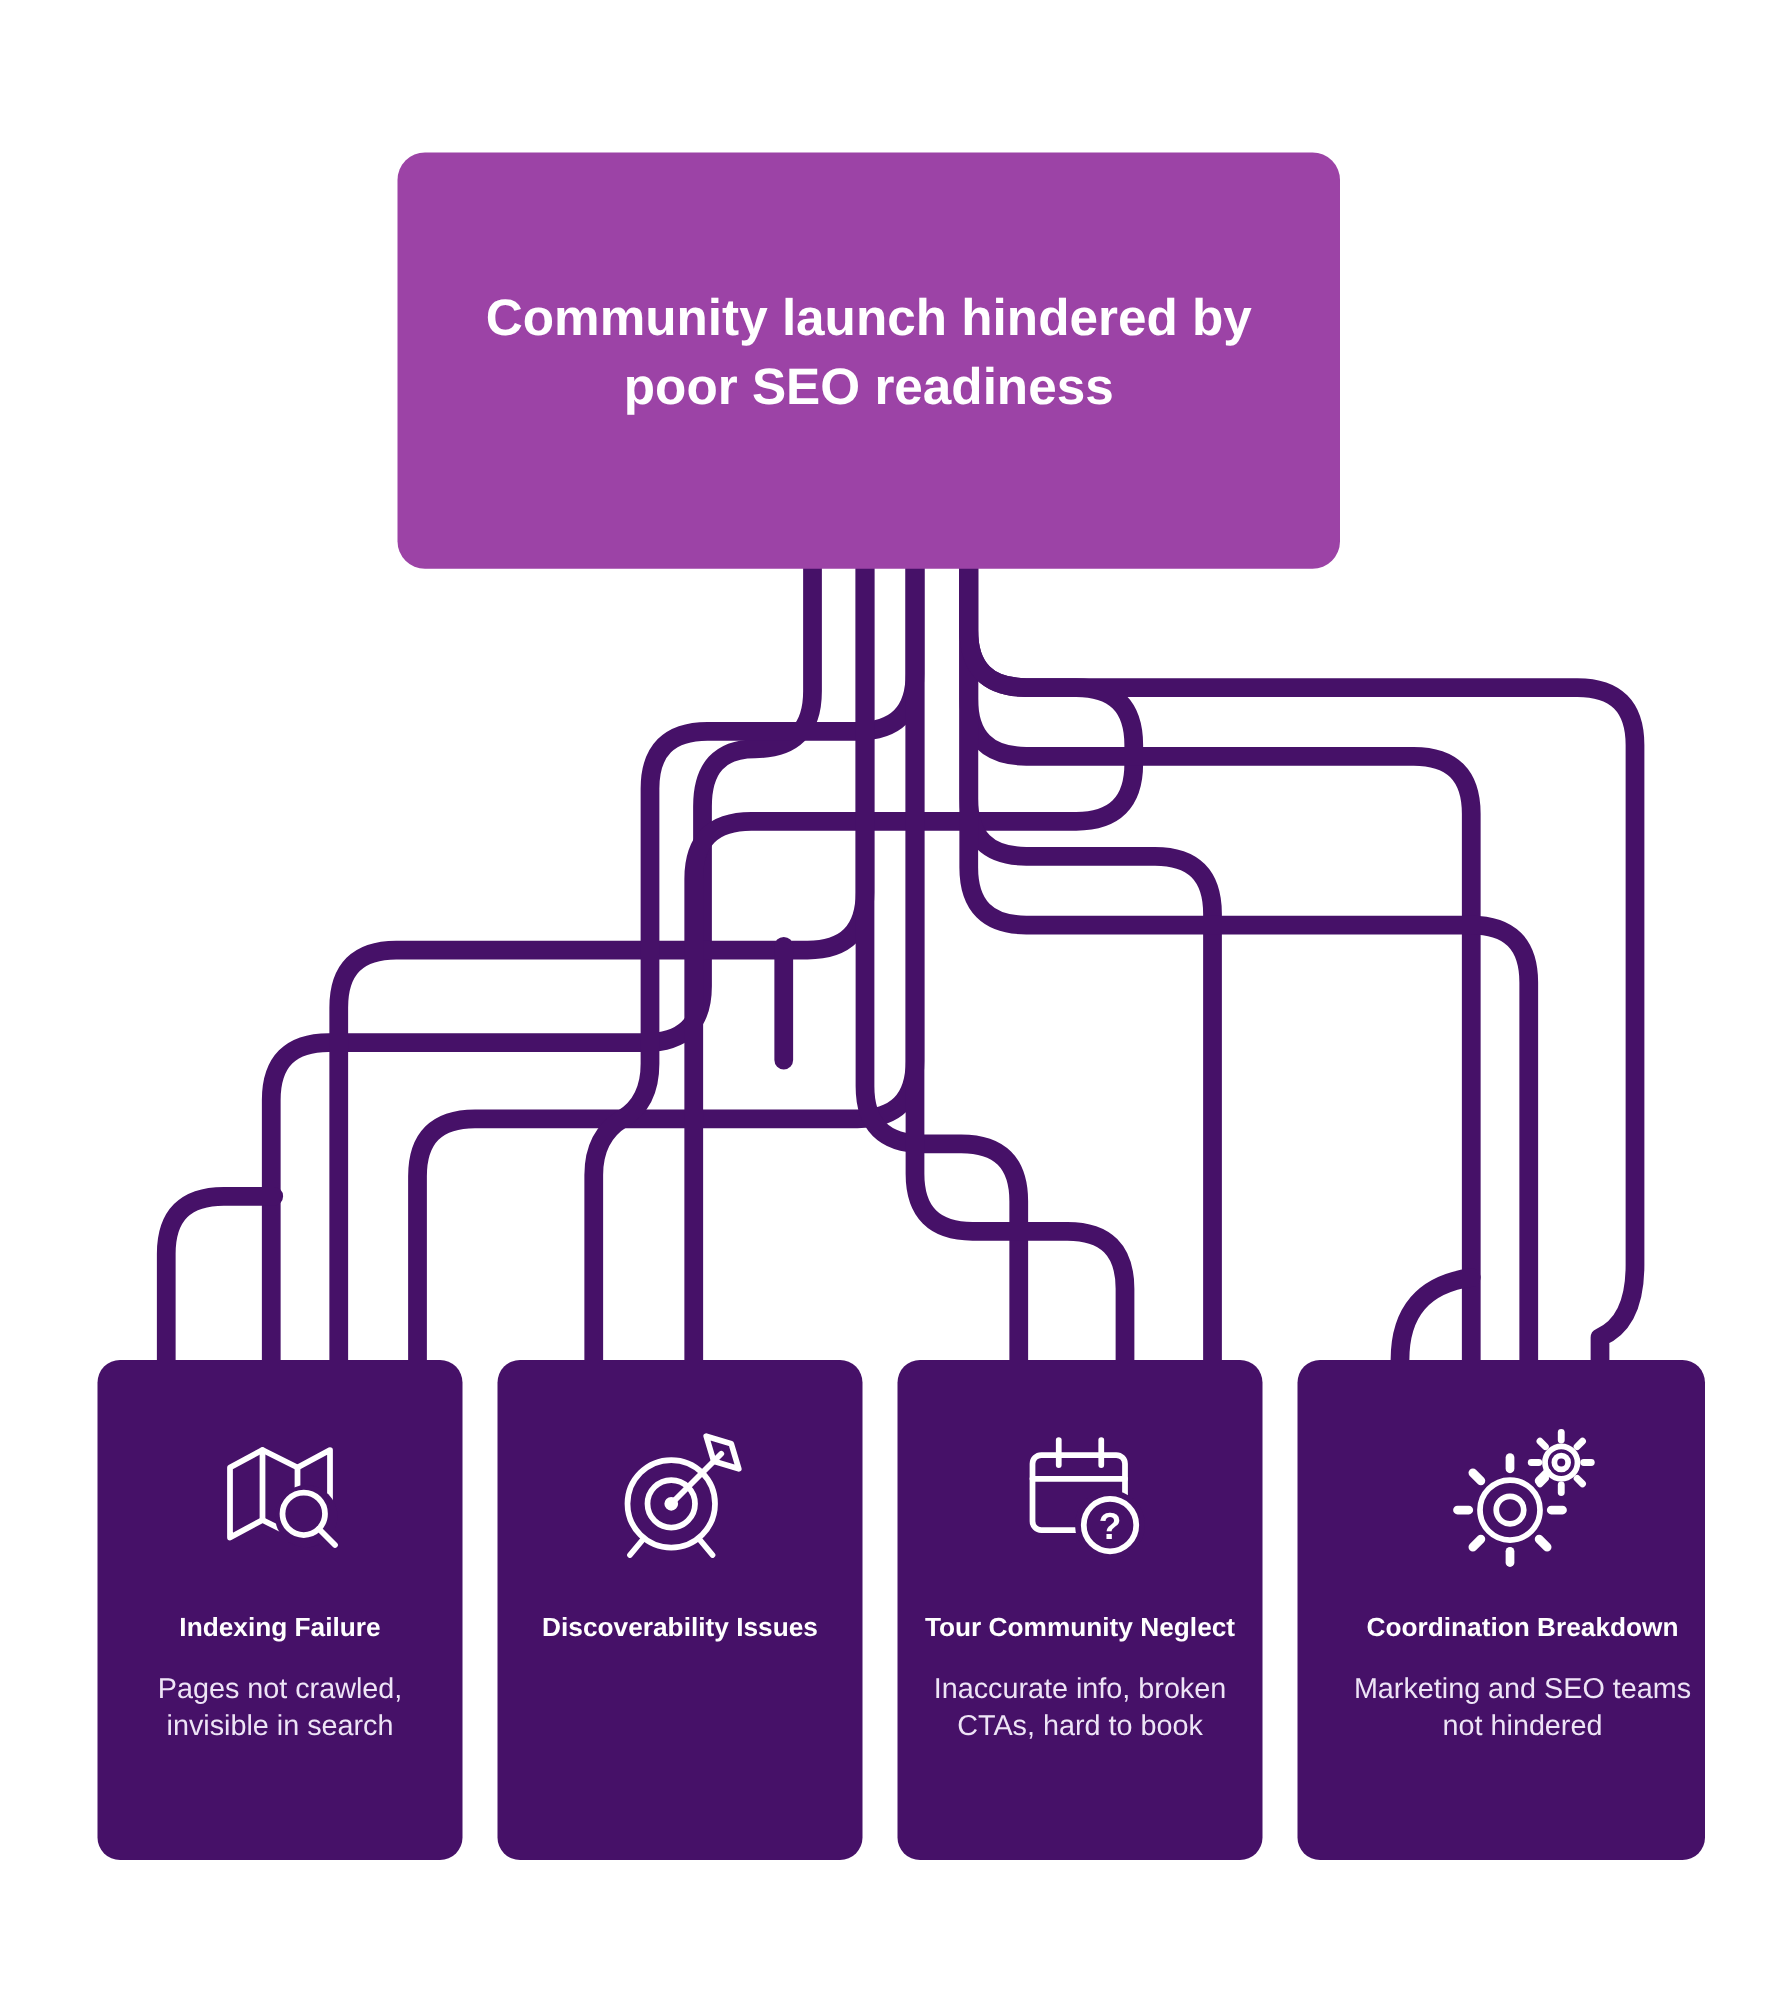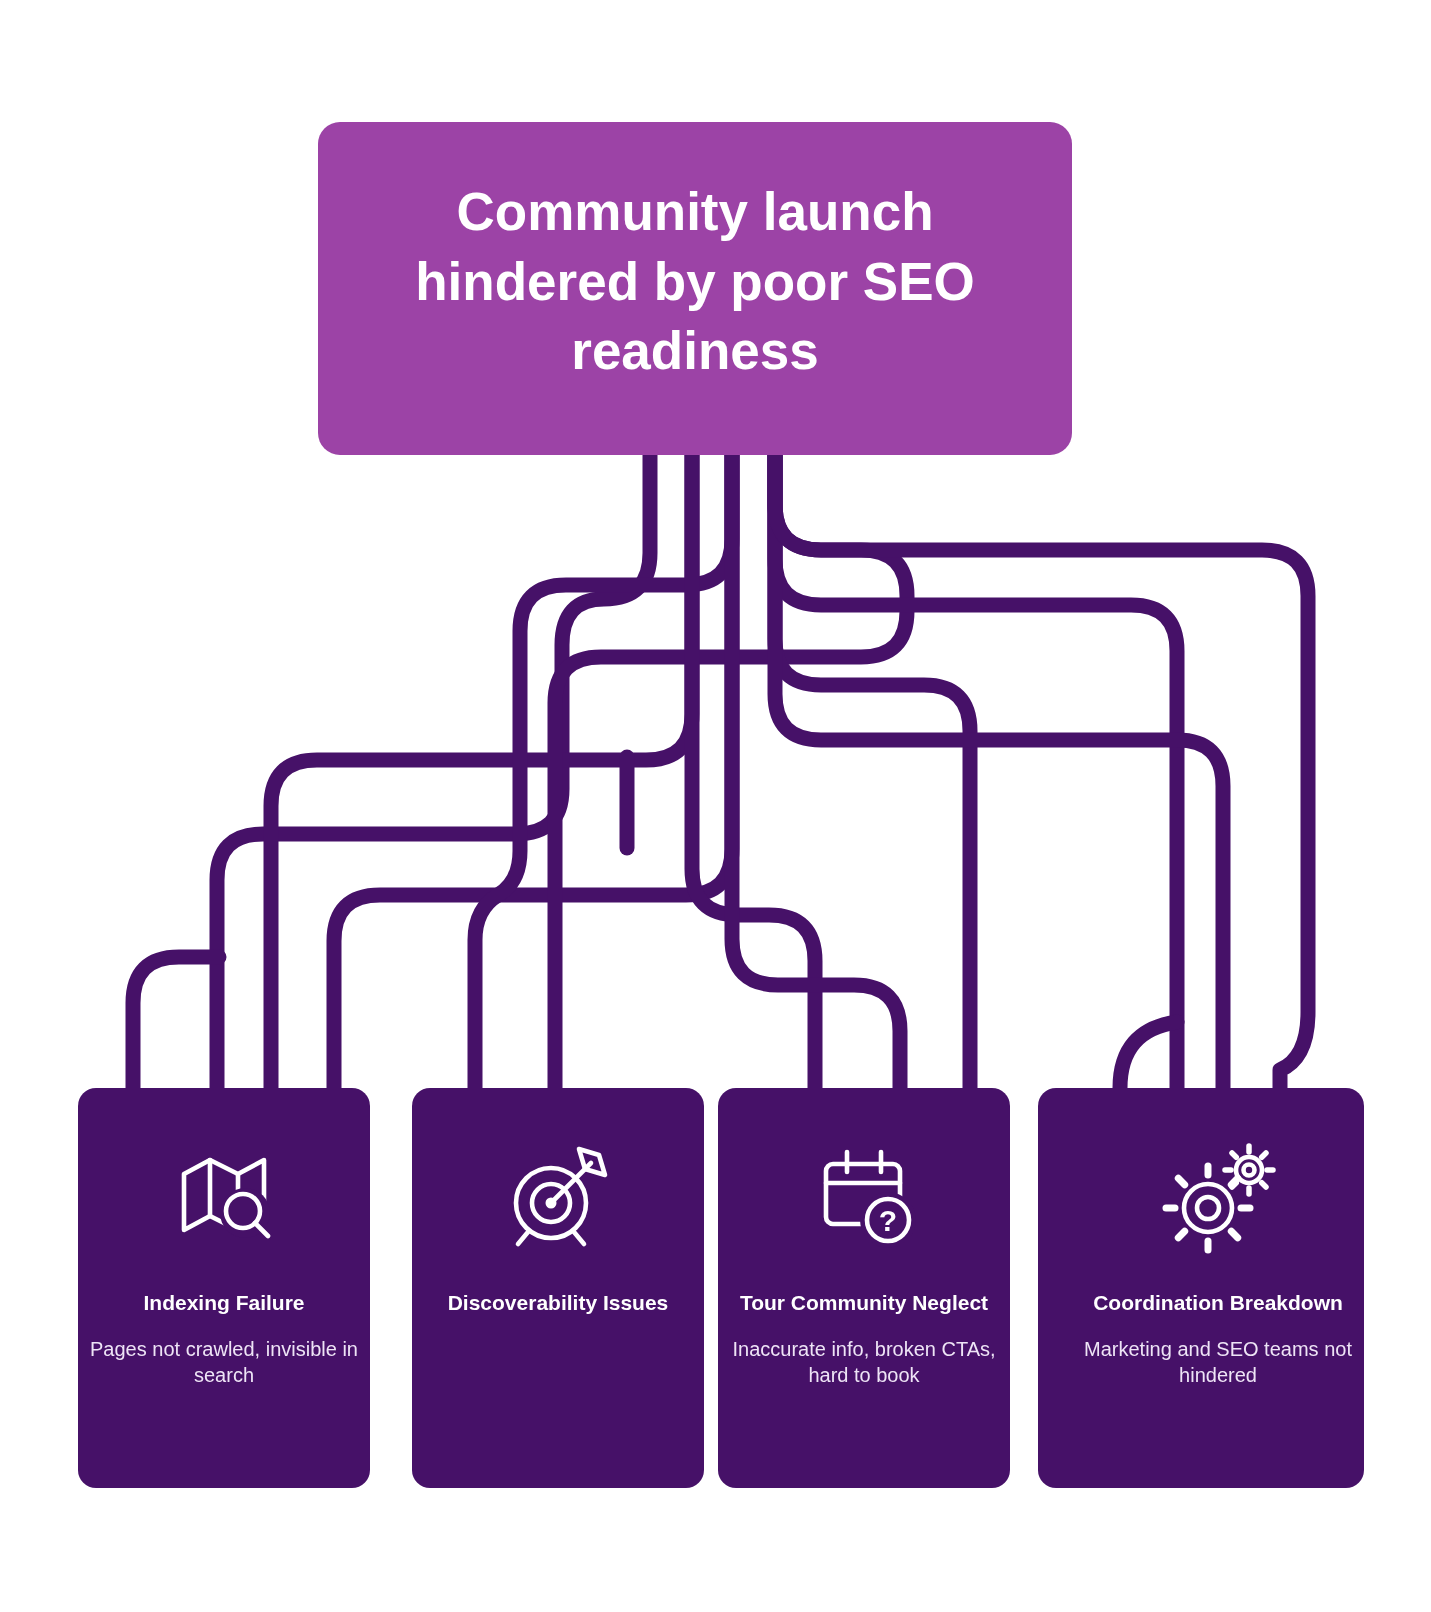--- a/index.html
+++ b/index.html
@@ -7,39 +7,39 @@
     position:relative;width:1431px;height:1612px;background:#ffffff;
     font-family:"Liberation Sans",sans-serif;overflow:hidden;
   }
   
   .root-box{
     position:absolute;left:318px;top:122px;width:754px;height:333px;
     background:#9c43a6;border-radius:22px;
     display:flex;align-items:center;justify-content:center;text-align:center;
   }
   .root-box .title{
-    color:#ffffff;font-weight:bold;font-size:53px;line-height:1.32;
+    color:#ffffff;font-weight:bold;font-size:41px;line-height:1.32;
     width:620px;margin-top:-14px;
   }
   
   svg.wires{position:absolute;left:0;top:0;}
   .wire{fill:none;stroke:#461168;stroke-width:15;stroke-linecap:round;stroke-linejoin:round;}
   
   .card{
     position:absolute;top:1088px;width:292px;height:400px;
     background:#461168;border-radius:18px;color:#ffffff;
     display:flex;flex-direction:column;align-items:center;text-align:center;
   }
-  .card.c1{left:78px;}  .card.c2{left:412px;text-align:center;}  .card.c3{left:718px;}  .card.c4{left:1038px;padding-left:34px;}
+  .card.c1{left:78px;}  .card.c2{left:398px;text-align:center;}  .card.c3{left:718px;}  .card.c4{left:1038px;padding-left:34px;}
   .card .icon{height:160px;margin-top:28px;display:flex;align-items:center;justify-content:center;}
   .card .card-title{
     font-weight:bold;font-size:21px;line-height:1.25;margin-top:14px;padding:0 12px;
   }
   .card .card-sub{
-    font-size:20px;line-height:1.3;color:#eee4f6;margin-top:20px;padding:0 10px;
+    font-size:23px;line-height:1.3;color:#eee4f6;margin-top:20px;padding:0 10px;
   }
   .icon svg{overflow:visible;}
   .istroke{fill:none;stroke:#ffffff;stroke-width:4.6;stroke-linecap:round;stroke-linejoin:round;}
   .igap{fill:#461168;stroke:none;}
   .iq{fill:#ffffff;font-weight:bold;font-size:30px;font-family:"Liberation Sans",sans-serif;}
 </style>
 </head>
 <body>
 
 <div class="canvas">

